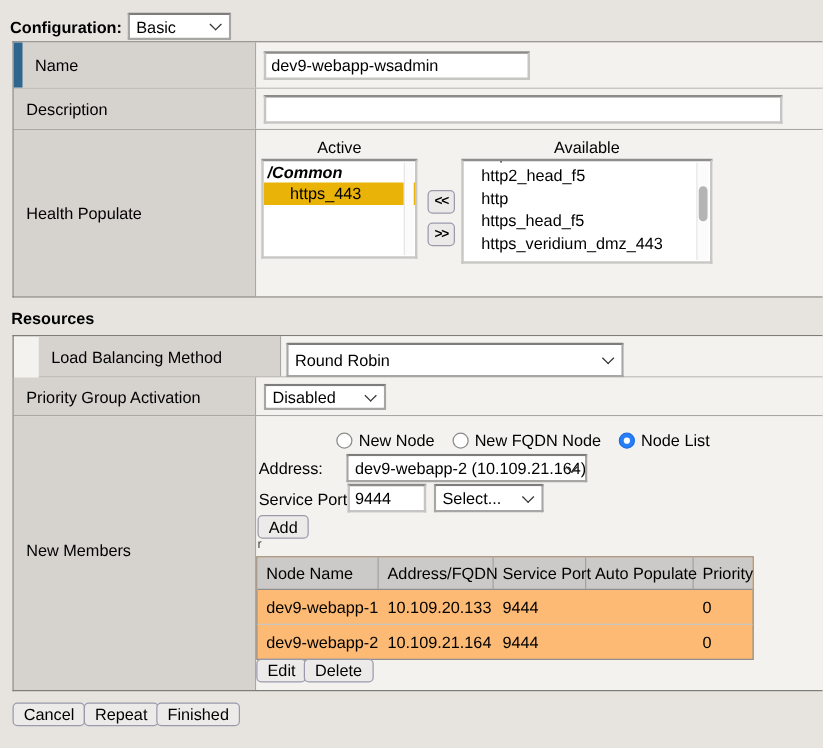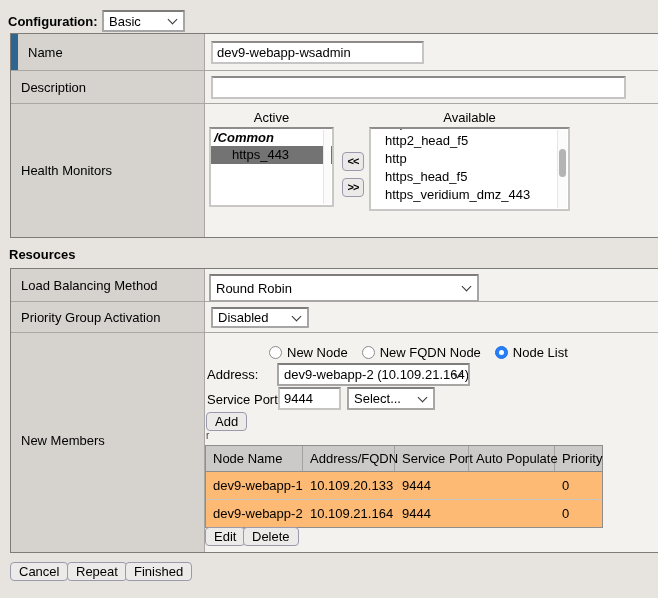--- a/index.html
+++ b/index.html
@@ -58,21 +58,21 @@
   .lbl.accented{padding-left:17px;}
   
   .listbox{
     position:absolute;box-sizing:border-box;background:#fff;
     border:2px solid #c8c7c5;border-top-color:#8e8d8b;overflow:hidden;
   }
   .lb-track{position:absolute;right:1px;top:1px;bottom:1px;background:#fbfbfb;border-left:1px solid #e6e6e6;}
   .lb-thumb{position:absolute;right:2px;width:7px;height:28px;border-radius:4px;background:#b4b4b4;}
   .lb-item{line-height:18px;padding-left:14px;white-space:nowrap;}
   .lb-group{line-height:17px;padding-left:3px;font-weight:bold;font-style:italic;}
-  .lb-sel{background:#737373;margin-right:0;padding-left:21px;line-height:18px;}
+  .lb-sel{background:#eab308;margin-right:0;padding-left:21px;line-height:18px;}
   .mini-btn{
     position:absolute;width:22px;height:19px;box-sizing:border-box;
     background:#eceae8;border:1px solid #9b9aad;border-radius:4px;
     display:flex;align-items:center;justify-content:center;
     font-size:11px;font-weight:bold;letter-spacing:-1px;padding-bottom:1px;
   }
   
   .mtbl{position:absolute;left:0;top:112px;width:398px;border:1px solid #8f8e8c;background:#fdba74;box-sizing:border-box;}
   .mrow{display:grid;grid-template-columns:97px 92px 74px 86px 47px;}
   .mrow.head{background:#cbcac8;border-bottom:1px solid #8f8e8c;}
@@ -110,21 +110,21 @@
     <div class="lbl">
       <span>Description</span>
     </div>
     <div class="val">
       <input class="ti" style="left: 6px; top: 5px; width: 415px; height: 23px;" value="">
     </div>
   </div>
 
   <div class="row" style="height:133px;">
     <div class="lbl">
-      <span>Health Monitors</span>
+      <span>Health Populate</span>
     </div>
     <div class="val">
       <div class="abs center" style="left:4px;top:6px;width:125px;">Active</div>
       <div class="abs center" style="left:164px;top:6px;width:201px;">Available</div>
 
       <div class="listbox" style="left:4px;top:23px;width:125px;height:80px;">
         <div class="lb-group">/Common</div>
         <div class="lb-sel">https_443</div>
         <div class="lb-track" style="width:7px;"></div>
       </div>
@@ -143,21 +143,21 @@
         </div>
       </div>
     </div>
   </div>
 </div>
 
 <span class="abs bold" style="left:9px;top:247px;">Resources</span>
 
 <div class="tbl" style="top:268px;">
 
-  <div class="row" style="height:32px;">
+  <div class="row" style="height:32px;margin-left:20px;">
     <div class="lbl">
       <span>Load Balancing Method</span>
     </div>
     <div class="val">
       <div class="sel" style="left:4px;top:5px;width:270px;height:28px;">
         <span>Round Robin</span>
         <span class="chev"></span>
       </div>
     </div>
   </div>

